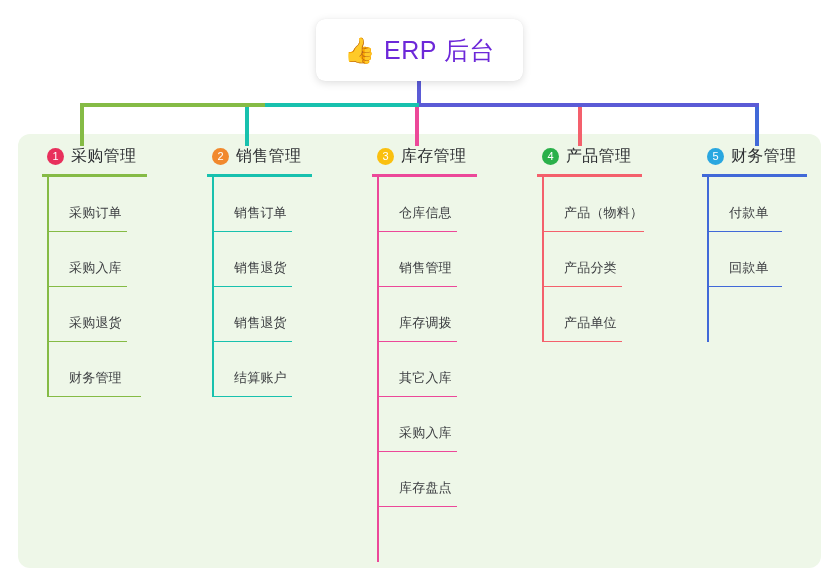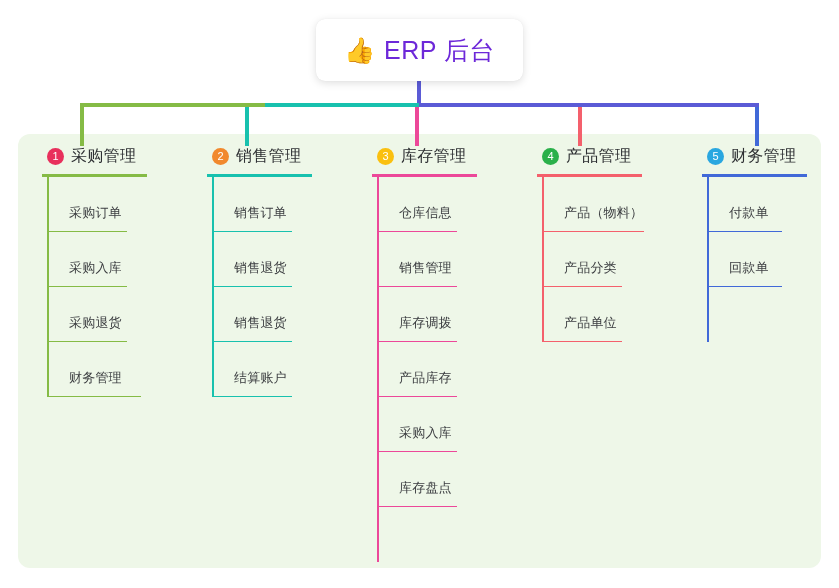--- a/index.html
+++ b/index.html
@@ -244,21 +244,21 @@
         </div>
         <div class="item">
           <div class="lbl">销售管理</div>
           <div class="urule" style="width: 78px; background: rgb(236, 72, 153);"></div>
         </div>
         <div class="item">
           <div class="lbl">库存调拨</div>
           <div class="urule" style="width: 78px; background: rgb(236, 72, 153);"></div>
         </div>
         <div class="item">
-          <div class="lbl">产品库存</div>
+          <div class="lbl">其它入库</div>
           <div class="urule" style="width: 78px; background: rgb(236, 72, 153);"></div>
         </div>
         <div class="item">
           <div class="lbl">采购入库</div>
           <div class="urule" style="width: 78px; background: rgb(236, 72, 153);"></div>
         </div>
         <div class="item">
           <div class="lbl">库存盘点</div>
           <div class="urule" style="width: 78px; background: rgb(236, 72, 153);"></div>
         </div>

